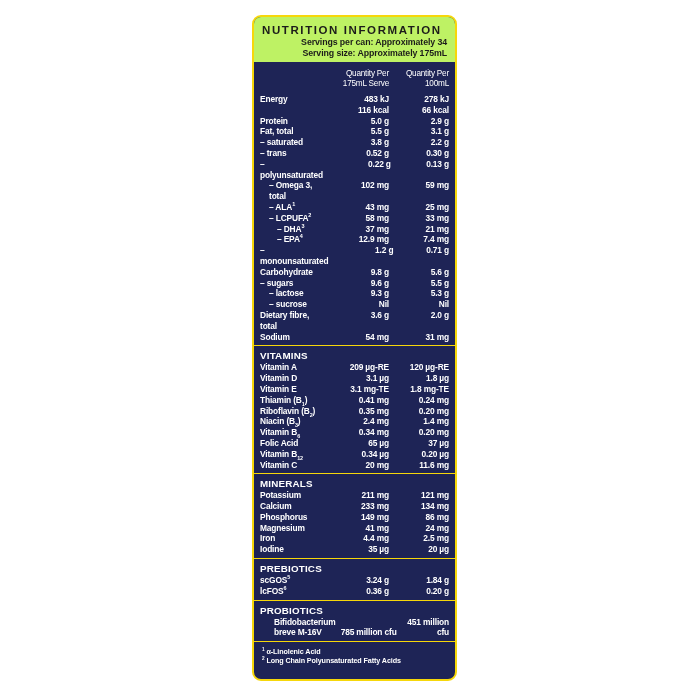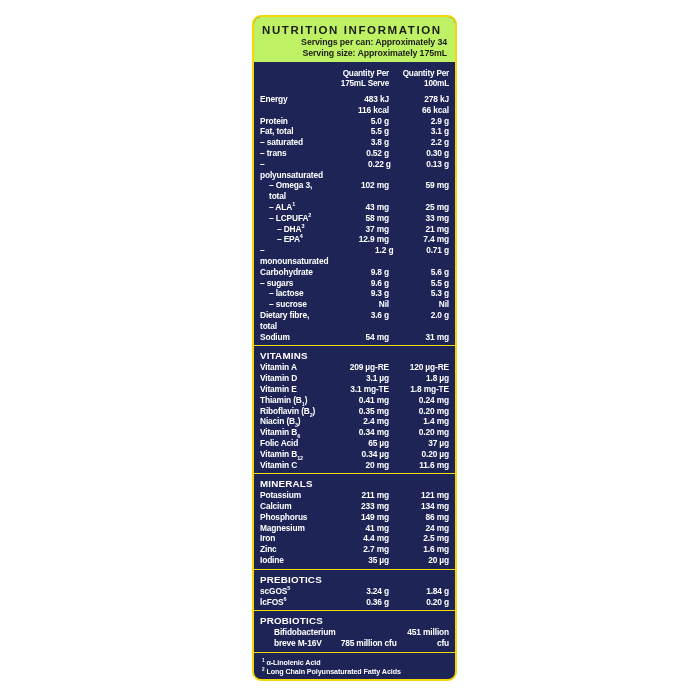--- a/index.html
+++ b/index.html
@@ -21,21 +21,21 @@
   }
   .serving-line{
     font-size:8.8px;font-weight:bold;color:#1c1c1a;line-height:10.5px;
     letter-spacing:-0.1px;
     text-align:right;
   }
   .body{color:#ffffff;}
   .cols{display:flex;margin:7px 6px 5px 6px;}
   .cols .sp{flex:1;}
   .colh{
-    font-size:8.2px;font-weight:bold;text-align:right;line-height:10px;
+    font-size:8.2px;font-weight:normal;text-align:right;line-height:10px;
     letter-spacing:-0.2px;
   }
   .colh.c1{width:70px;}
   .colh.c2{width:60px;}
   .row{
     display:flex;align-items:flex-start;padding:0 6px;
     font-size:8.4px;font-weight:bold;line-height:10.8px;letter-spacing:-0.15px;
   }
   .row .lbl{flex:1;}
   .row .v1{width:70px;text-align:right;}
@@ -234,25 +234,20 @@
           <span class="lbl">Magnesium</span>
           <span class="v1">41 mg</span>
           <span class="v2">24 mg</span>
         </div>
         <div class="row i0">
           <span class="lbl">Iron</span>
           <span class="v1">4.4 mg</span>
           <span class="v2">2.5 mg</span>
         </div>
         <div class="row i0">
-          <span class="lbl">Zinc</span>
-          <span class="v1">2.7 mg</span>
-          <span class="v2">1.6 mg</span>
-        </div>
-        <div class="row i0">
           <span class="lbl">Iodine</span>
           <span class="v1">35 µg</span>
           <span class="v2">20 µg</span>
         </div>
         <div class="divider"></div>
         <div class="sec-h">PREBIOTICS</div>
         <div class="row i0">
           <span class="lbl">scGOS<sup>5</sup></span>
           <span class="v1">3.24 g</span>
           <span class="v2">1.84 g</span>

